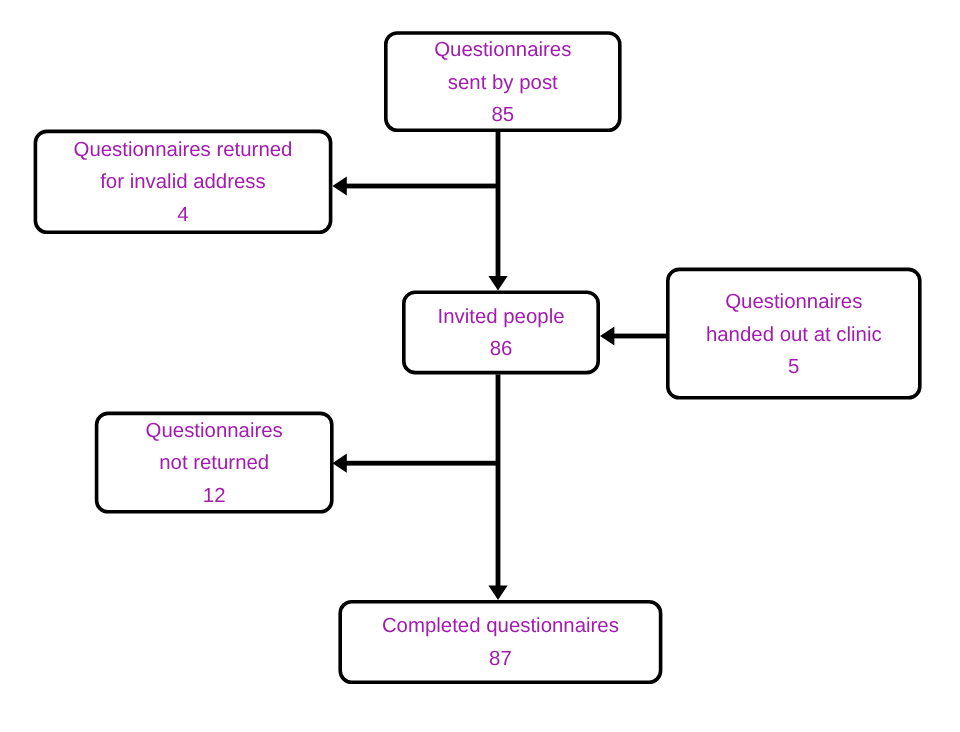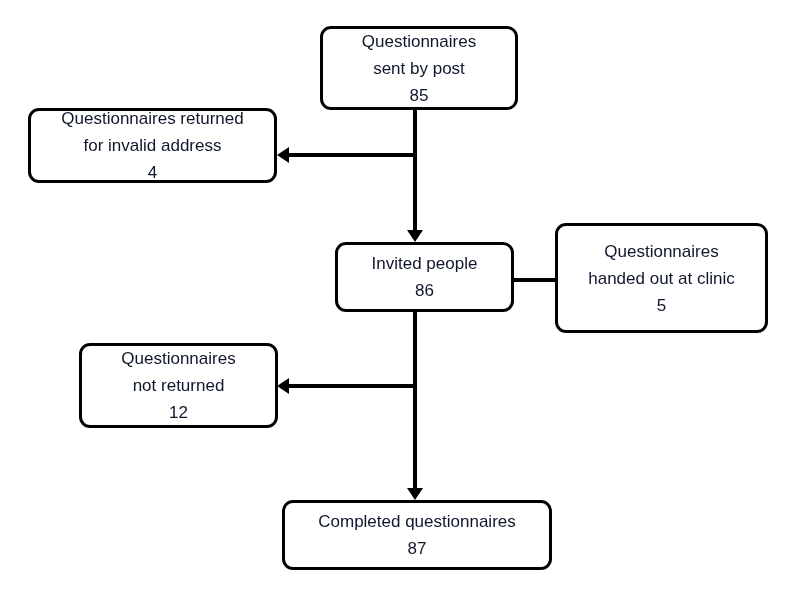--- a/index.html
+++ b/index.html
@@ -18,33 +18,33 @@
     width: 800px;
     height: 610px;
     background: #ffffff;
   }
   .box {
     position: absolute;
     box-sizing: border-box;
     border: 3px solid #000000;
     border-radius: 11px;
     background: #ffffff;
-    color: #0f172a;
+    color: #a21caf;
     display: flex;
     align-items: center;
     justify-content: center;
     text-align: center;
     font-size: 17px;
     line-height: 27px;
     white-space: pre-line;
     padding: 2px 6px;
   }
   #box-sent      { left: 320px; top: 26px;  width: 198px; height: 84px;  }
-  #box-invalid   { left: 28px;  top: 108px; width: 249px; height: 75px;  }
-  #box-invited   { left: 335px; top: 242px; width: 179px; height: 70px;  }
+  #box-invalid   { left: 28px;  top: 108px; width: 249px; height: 87px;  }
+  #box-invited   { left: 335px; top: 242px; width: 165px; height: 70px;  }
   #box-clinic    { left: 555px; top: 223px; width: 213px; height: 110px; }
   #box-notret    { left: 79px;  top: 343px; width: 199px; height: 85px;  }
   #box-completed { left: 282px; top: 500px; width: 270px; height: 70px;  }
 
   .line {
     position: absolute;
     background: #000000;
   }
   
   #line-v1 { left: 413px; top: 110px; width: 4px; height: 122px; }

